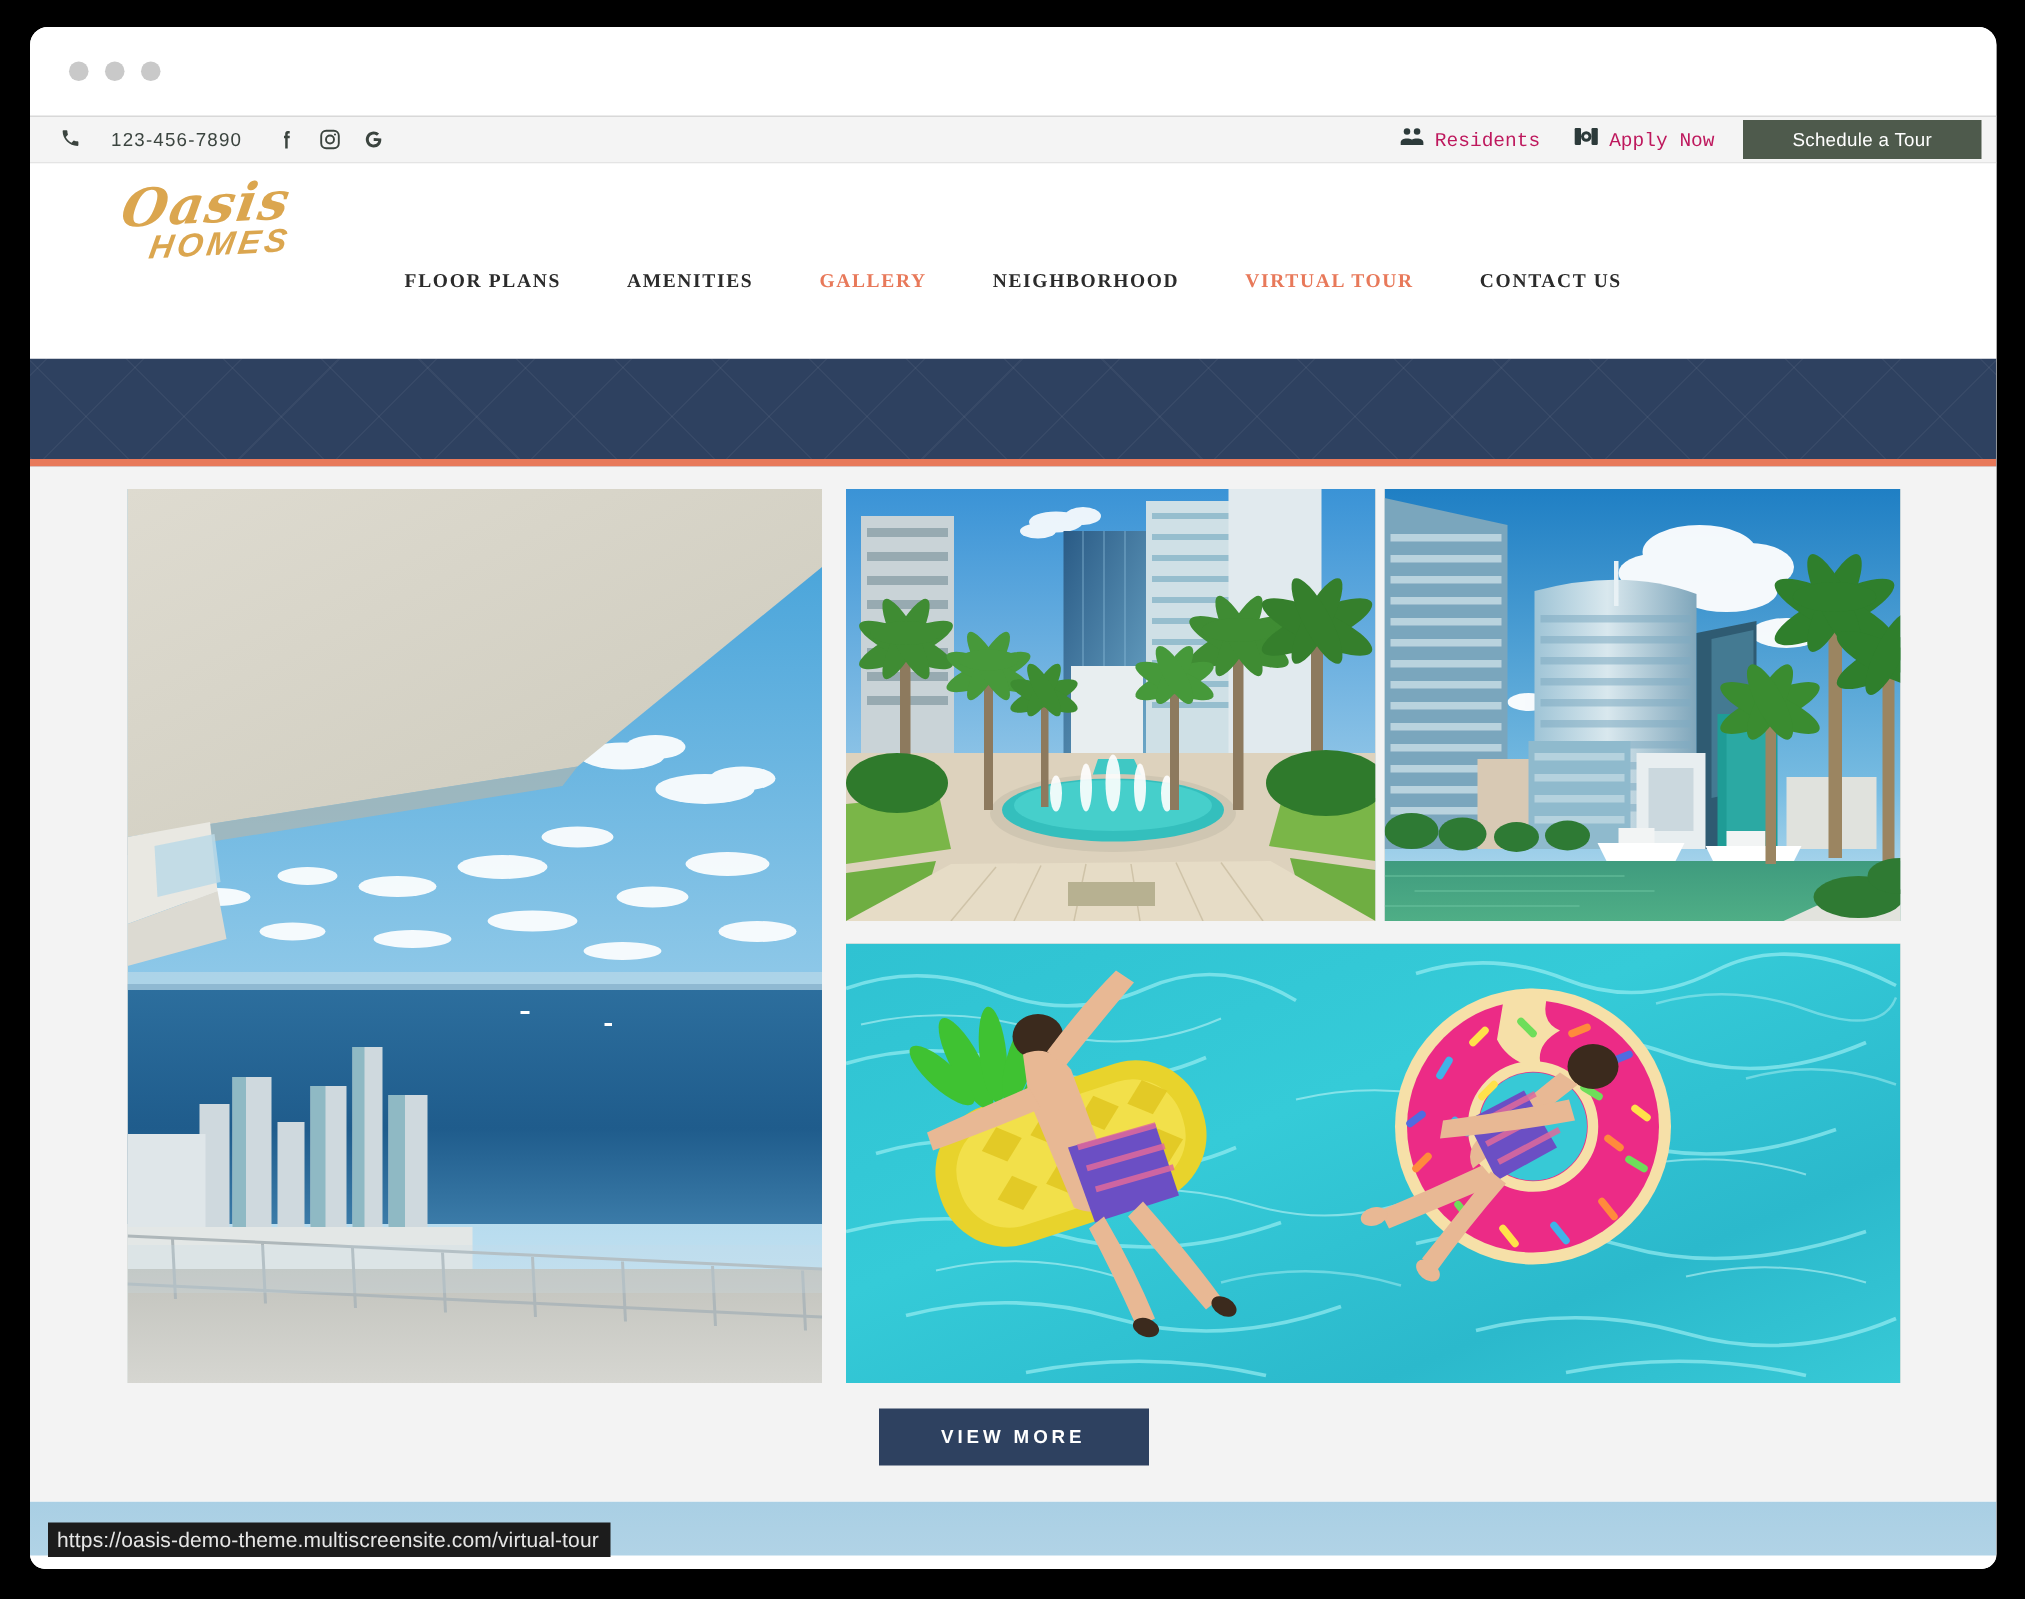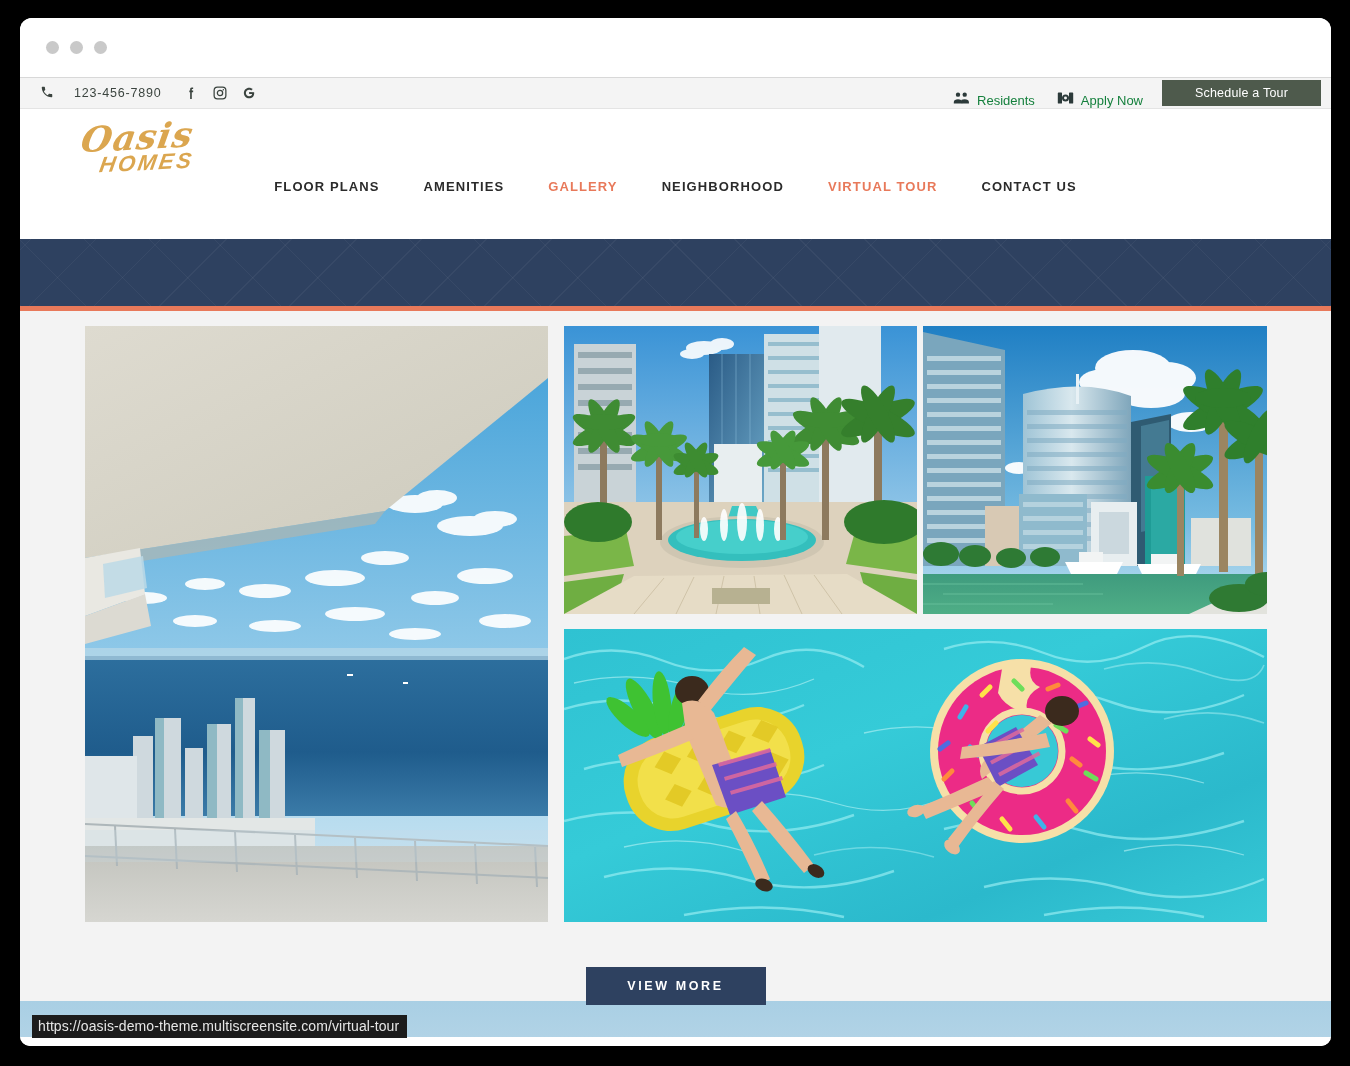--- a/index.html
+++ b/index.html
@@ -56,22 +56,22 @@
     font-size: 12.5px;
     color: #3b443f;
   }
   .phone-group { display: flex; align-items: center; gap: 20px; }
   .phone-num { letter-spacing: 0.8px; font-size: 12.5px; color: #3b443f; }
   .social-group { display: flex; align-items: center; gap: 13px; margin-left: 22px; }
   .social-ic { width: 16px; height: 16px; display: block; }
 
   .util-right { margin-left: auto; display: flex; align-items: stretch; height: 100%; }
   .util-link {
-    display: flex; align-items: flex-end; gap: 7px;
-    padding: 0 11px; font-size: 13px; color: #15803d; cursor: pointer;
+    display: flex; align-items: center; gap: 7px;
+    padding: 0 11px; font-size: 13px; color: #be185d; cursor: pointer; font-family: Liberation Mono, monospace;
   }
   .schedule-btn {
     background: #4e5a4c;
     color: #ffffff;
     font-size: 12.5px;
     display: flex; align-items: center; justify-content: center;
     width: 159px;
     margin: 2px 10px 2px 8px;
     cursor: pointer;
     letter-spacing: 0.2px;
@@ -126,20 +126,21 @@
     gap: 0;
   }
   .nav-item {
     font-size: 13px;
     font-weight: 700;
     letter-spacing: 1.1px;
     color: #2b2b2b;
     padding: 0 22px;
     cursor: pointer;
     white-space: nowrap;
+    font-family: Liberation Serif, serif;
   }
   .nav-item.accent { color: #e8795a; }
 
   
   .hero-band {
     height: 72px;
     background-color: #2e4160;
     background-image:
       repeating-linear-gradient(45deg, rgba(255,255,255,0.045) 0 1px, transparent 1px 46px),
       repeating-linear-gradient(-45deg, rgba(255,255,255,0.045) 0 1px, transparent 1px 46px);
@@ -183,21 +184,20 @@
     color: #ffffff;
     font-size: 12.5px;
     font-weight: 700;
     letter-spacing: 2.6px;
     width: 180px;
     height: 38px;
     display: flex;
     align-items: center;
     justify-content: center;
     cursor: pointer;
-    margin-top: 28px;
   }
 
   
   .next-section {
     height: 36px;
     background: linear-gradient(180deg, #a9cfe4 0%, #b1d3e6 100%);
   }
 
   
   .status-url {

